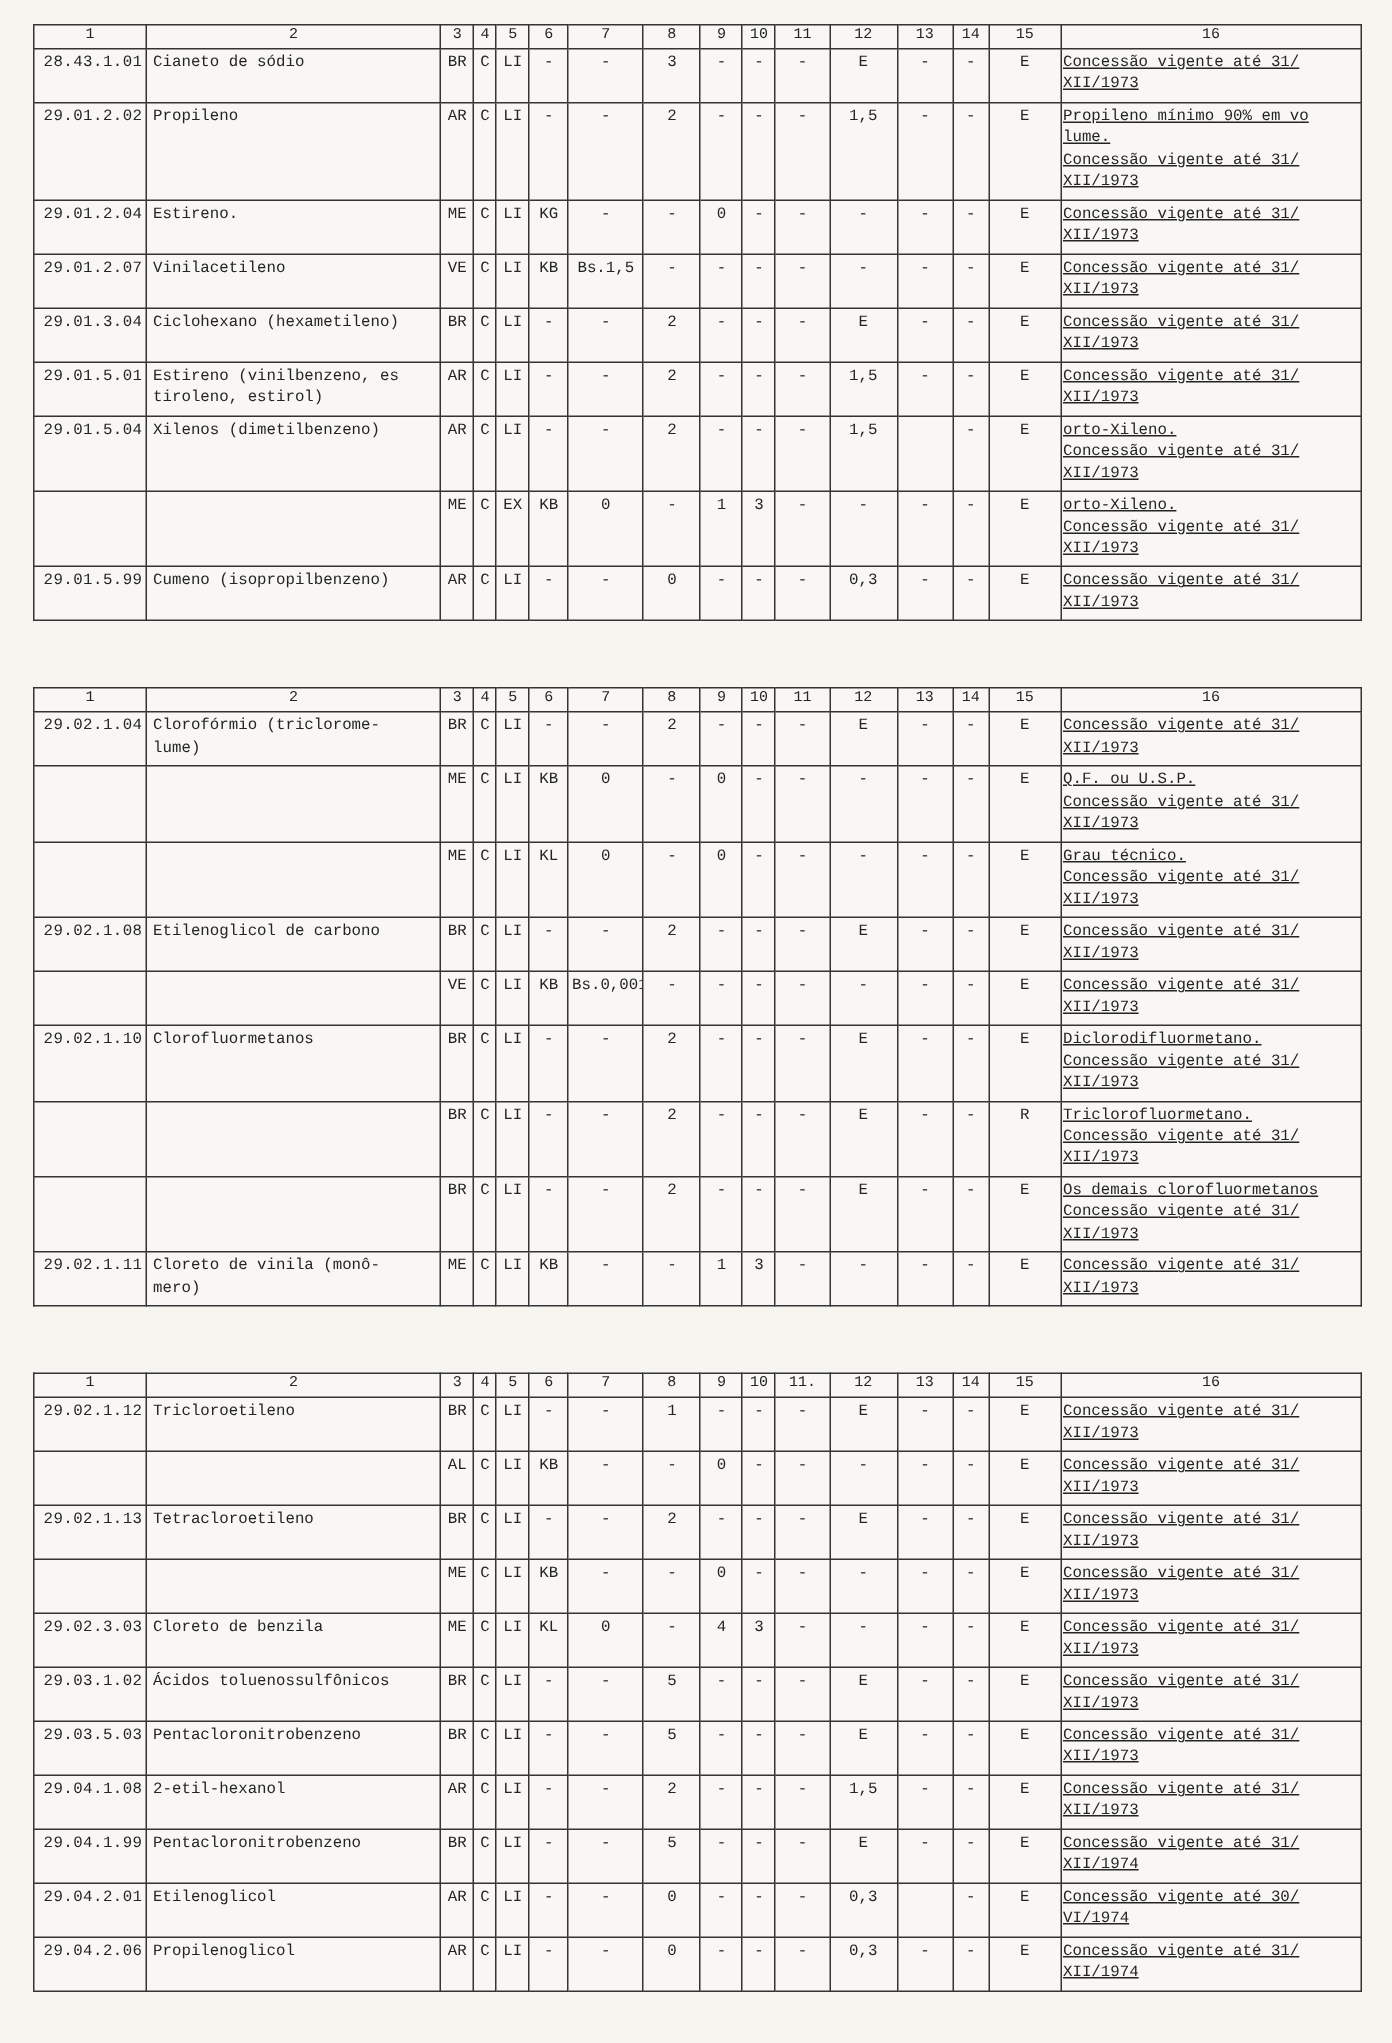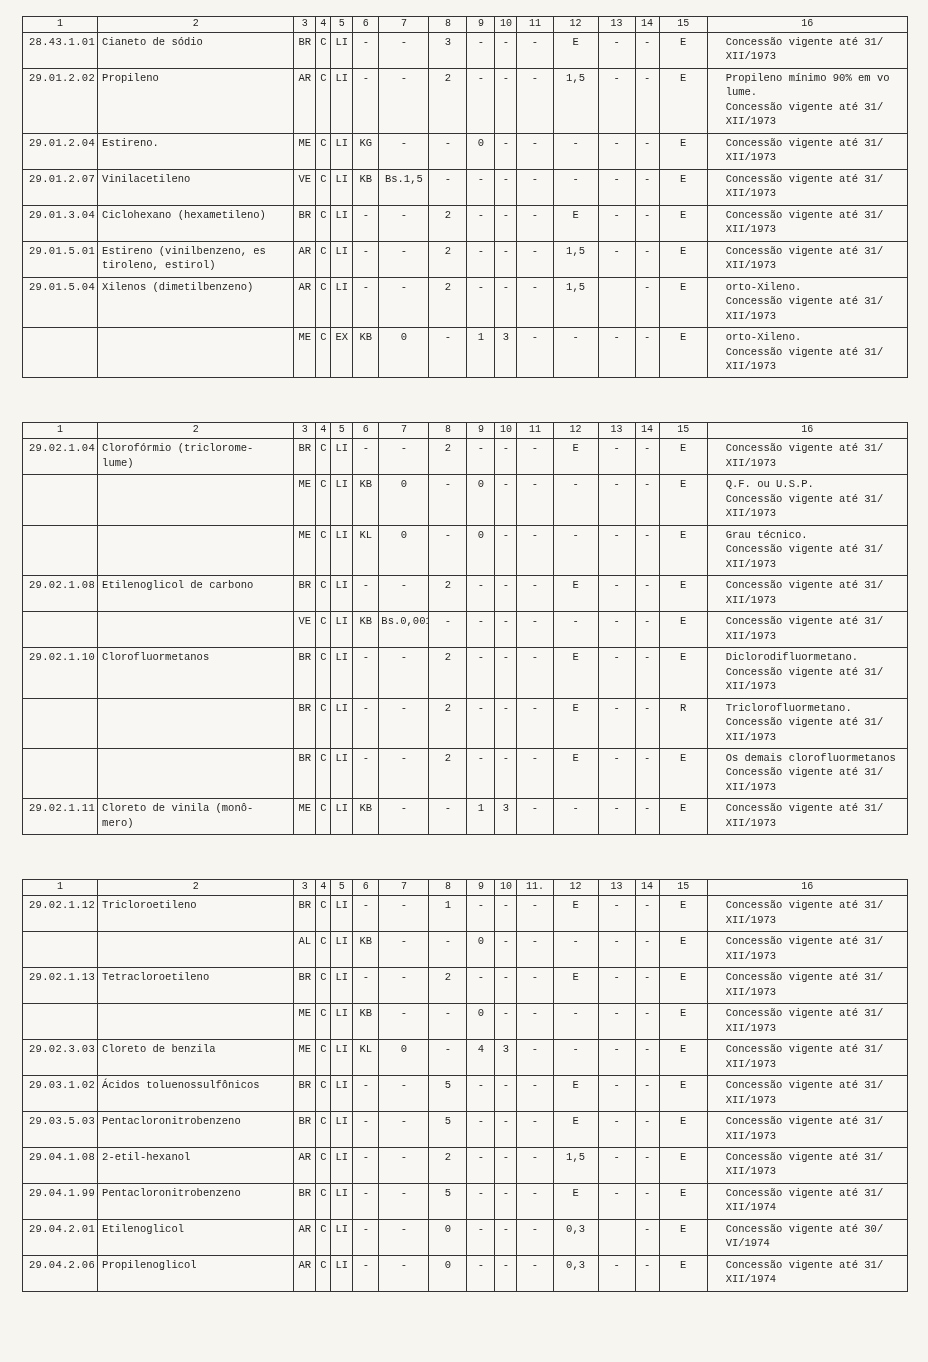--- a/index.html
+++ b/index.html
@@ -33,21 +33,21 @@
   .doc-table th {
     font-weight: normal;
     text-align: center;
     padding: 0 0 1px 0;
     font-size: 10px;
   }
   .doc-table td { padding: 2px 2px 4px 2px; }
   td.c-code { padding-left: 6px; white-space: nowrap; letter-spacing: 0.3px; }
   td.c-desc { padding-left: 4px; white-space: pre-line; }
   td.c-mid  { text-align: center; white-space: pre-line; }
-  td.c-notes { padding-left: 18px; white-space: pre-line; }
+  td.c-notes { padding-left: 1px; white-space: pre-line; text-decoration: underline; }
 </style>
 </head>
 <body>
 
 <div class="page">
   <table class="doc-table">
       <colgroup>
         <col style="width: 75px;">
         <col style="width: 196px;">
         <col style="width: 22px;">
@@ -236,20 +236,39 @@
           <td class="c-mid">3</td>
           <td class="c-mid">-</td>
           <td class="c-mid">-</td>
           <td class="c-mid">-</td>
           <td class="c-mid">-</td>
           <td class="c-mid">E</td>
           <td class="c-notes">orto-Xileno.
 Concessão vigente até 31/
 XII/1973</td>
         </tr>
+        <tr>
+          <td class="c-code">29.01.5.99</td>
+          <td class="c-desc">Cumeno (isopropilbenzeno)</td>
+          <td class="c-mid">AR</td>
+          <td class="c-mid">C</td>
+          <td class="c-mid">LI</td>
+          <td class="c-mid">-</td>
+          <td class="c-mid">-</td>
+          <td class="c-mid">0</td>
+          <td class="c-mid">-</td>
+          <td class="c-mid">-</td>
+          <td class="c-mid">-</td>
+          <td class="c-mid">0,3</td>
+          <td class="c-mid">-</td>
+          <td class="c-mid">-</td>
+          <td class="c-mid">E</td>
+          <td class="c-notes">Concessão vigente até 31/
+XII/1973</td>
+        </tr>
       </tbody>
     </table>
   <table class="doc-table">
       <colgroup>
         <col style="width: 75px;">
         <col style="width: 196px;">
         <col style="width: 22px;">
         <col style="width: 15px;">
         <col style="width: 22px;">
         <col style="width: 26px;">

